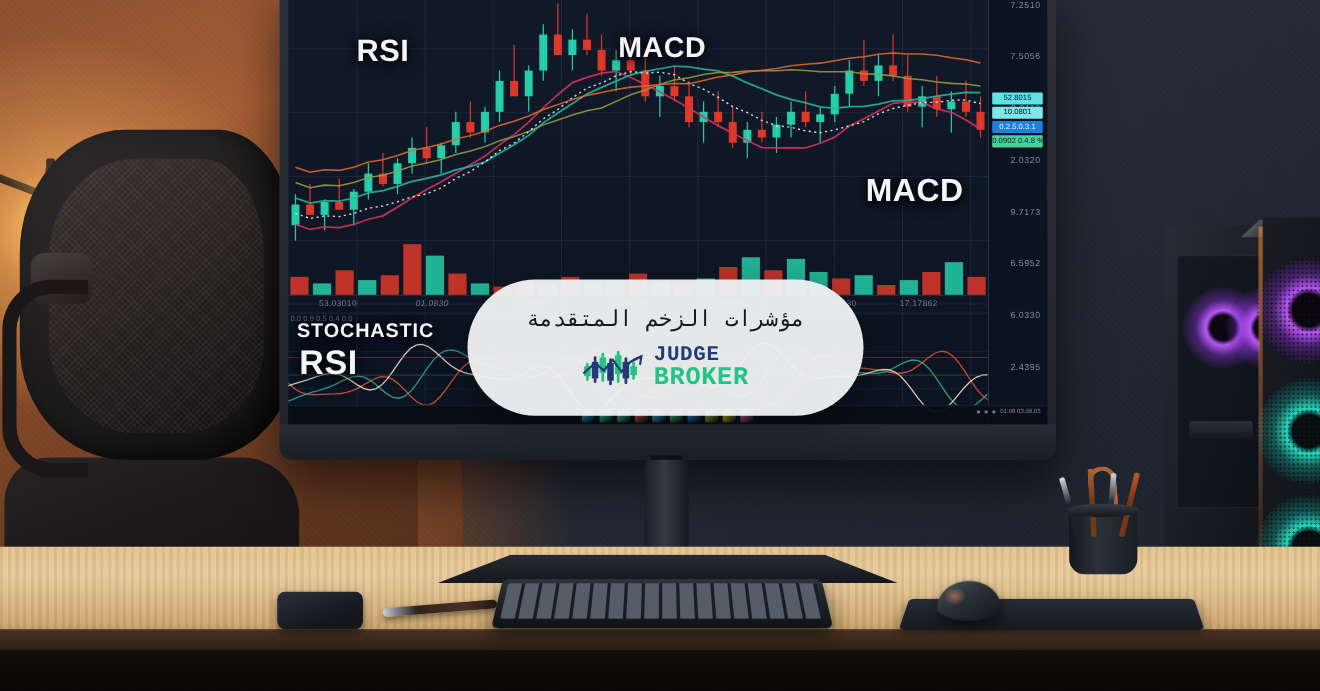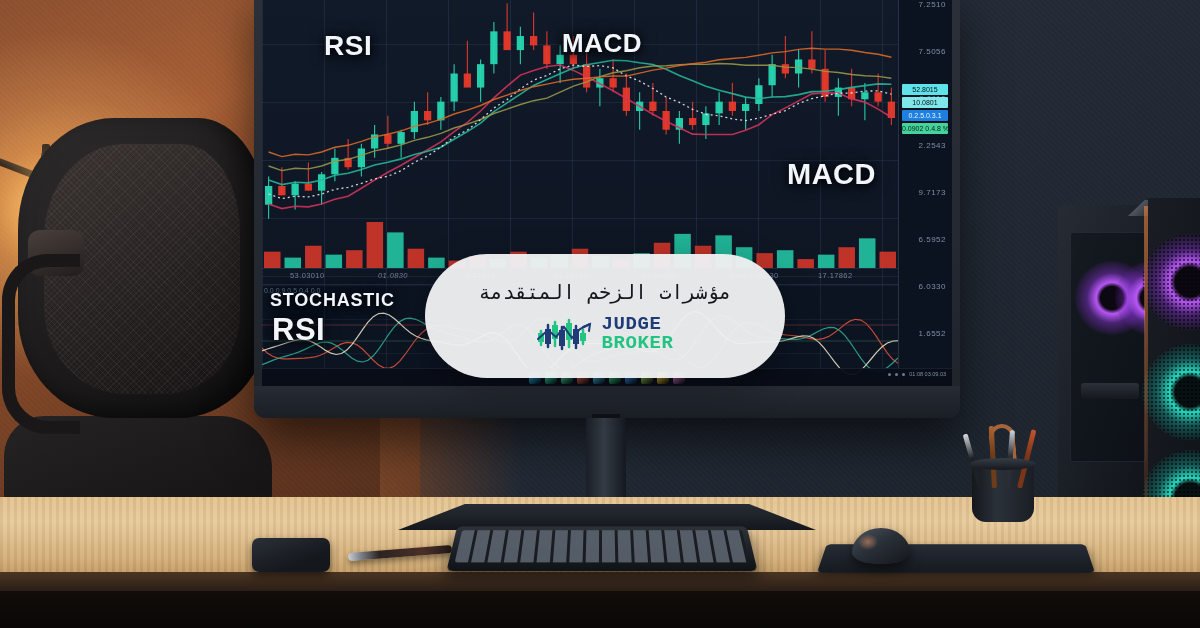--- a/index.html
+++ b/index.html
@@ -332,21 +332,21 @@
     box-shadow:0 10px 34px rgba(0,0,0,.34);
     display:flex; flex-direction:column; align-items:center; justify-content:center;font-family:Liberation Mono, monospace;
   }
   .card-title {
     font-size:20px; color:#15181c; font-weight:400;
     direction:rtl; letter-spacing:0; margin-bottom:10px;
   }
   .logo-row { display:flex; align-items:center; gap:9px; }
   .logo-text { display:flex; flex-direction:column; line-height:1.0; }
   .logo-judge  { font-size:19px; font-weight:700; color:#1f3b78; letter-spacing:.6px; }
-  .logo-broker { font-size:19px; font-weight:700; color:#23c483; letter-spacing:.6px; }
+  .logo-broker { font-size:23px; font-weight:700; color:#23c483; letter-spacing:.6px; }
 </style>
 </head>
 <body>
 
 <div class="scene">
 
   <div class="wall-left"></div>
   <div class="wall-right"></div>
   <div class="wall-blend"></div>
   <div class="wall-noise"></div>
@@ -561,25 +561,25 @@
             <path d="M0.0,53.9 L5.3,52.0 L10.6,50.4 L15.9,48.8 L21.2,47.0 L26.5,45.2 L31.8,43.6 L37.1,42.6 L42.4,42.6 L47.7,43.9 L53.0,46.4 L58.3,49.8 L63.6,53.4 L68.9,56.2 L74.2,57.5 L79.5,56.5 L84.8,53.1 L90.1,47.4 L95.4,40.1 L100.7,32.4 L106.0,25.2 L111.3,19.7 L116.6,16.6 L121.9,16.1 L127.2,18.0 L132.5,21.8 L137.8,26.5 L143.1,31.4 L148.4,35.7 L153.7,39.0 L159.0,41.3 L164.3,42.8 L169.6,43.8 L174.9,44.7 L180.2,45.7 L185.5,46.7 L190.8,47.7 L196.1,48.1 L201.4,47.6 L206.7,46.1 L212.0,43.7 L217.3,40.7 L222.6,37.9 L227.9,36.1 L233.2,35.9 L238.5,38.0 L243.8,42.4 L249.1,48.8 L254.4,56.3 L259.7,63.9 L265.0,70.4 L270.3,74.9 L275.6,76.8 L280.9,76.0 L286.2,72.8 L291.5,68.0 L296.8,62.5 L302.1,57.2 L307.4,52.8 L312.7,49.7 L318.0,47.8 L323.3,47.0 L328.6,46.7 L333.9,46.6 L339.2,46.4 L344.5,46.0 L349.8,45.6 L355.1,45.6 L360.4,46.2 L365.7,47.6 L371.0,49.7 L376.3,52.1 L381.6,54.0 L386.9,54.8 L392.2,53.9 L397.5,50.8 L402.8,45.6 L408.1,38.8 L413.4,31.3 L418.7,24.2 L424.0,18.6 L429.3,15.2 L434.6,14.7 L439.9,16.9 L445.2,21.3 L450.5,27.0 L455.8,33.0 L461.1,38.5 L466.4,42.7 L471.7,45.4 L477.0,46.5 L482.3,46.6 L487.6,46.0 L492.9,45.4 L498.2,45.0 L503.5,44.8 L508.8,44.8 L514.1,44.7 L519.4,44.1 L524.7,43.0 L530.0,41.4 L535.3,39.9 L540.6,38.8 L545.9,39.0 L551.2,41.0 L556.5,44.9 L561.8,50.6 L567.1,57.5 L572.4,64.7 L577.7,71.1 L583.0,75.7 L588.3,77.7 L593.6,76.9 L598.9,73.4 L604.2,67.9 L609.5,61.5 L614.8,55.2 L620.1,49.8 L625.4,46.0 L630.7,44.1 L636.0,43.7" fill="none" stroke="#e8dfc2" stroke-width="1.2" opacity="0.9"></path>
             <line x1="0" y1="28" x2="636" y2="28" stroke="#8a3a4a" stroke-width="0.8" opacity="0.7"></line>
             <line x1="0" y1="44" x2="636" y2="44" stroke="#3a6a50" stroke-width="0.8" opacity="0.7"></line>
           </svg>
       </div>
 
       <div class="axis-right" id="price-axis">
           <div class="axis-lbl" style="top: 14px;">7.2510</div>
           <div class="axis-lbl" style="top: 61px;">7.5056</div>
           <div class="axis-lbl" style="top: 108px;">9.0110</div>
-          <div class="axis-lbl" style="top: 155px;">2.2543</div>
+          <div class="axis-lbl" style="top: 155px;">2.0320</div>
           <div class="axis-lbl" style="top: 202px;">9.7173</div>
           <div class="axis-lbl" style="top: 249px;">6.5952</div>
           <div class="axis-lbl" style="top: 296px;">6.0330</div>
-          <div class="axis-lbl" style="top: 343px;">1.6552</div>
+          <div class="axis-lbl" style="top: 343px;">2.4395</div>
           <div class="tag" style="top: 98px; background: rgb(95, 227, 234); color: rgb(6, 18, 31);">52.8015</div>
           <div class="tag" style="top: 111px; background: rgb(127, 230, 234); color: rgb(6, 18, 31);">10.0801</div>
           <div class="tag" style="top: 124px; background: rgb(29, 127, 224); color: rgb(234, 244, 255);">0.2.5.0.3.1</div>
           <div class="tag" style="top: 137px; background: rgb(70, 211, 154); color: rgb(6, 33, 26);">0.0902 0.4.8 %</div>
           <div class="axis-lbl" style="top: 384px;">5.0110</div>
         </div>
 
       <div class="chart-tag tag-rsi">RSI</div>
       <div class="chart-tag tag-macd1">MACD</div>
       <div class="chart-tag tag-macd2">MACD</div>

